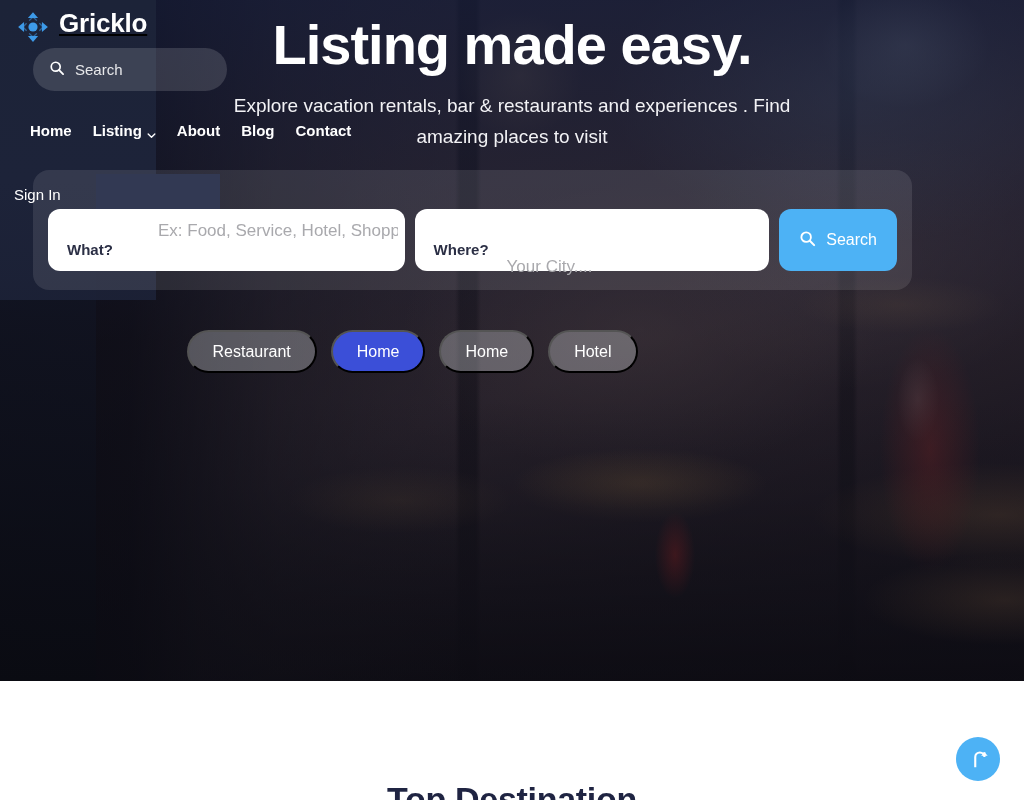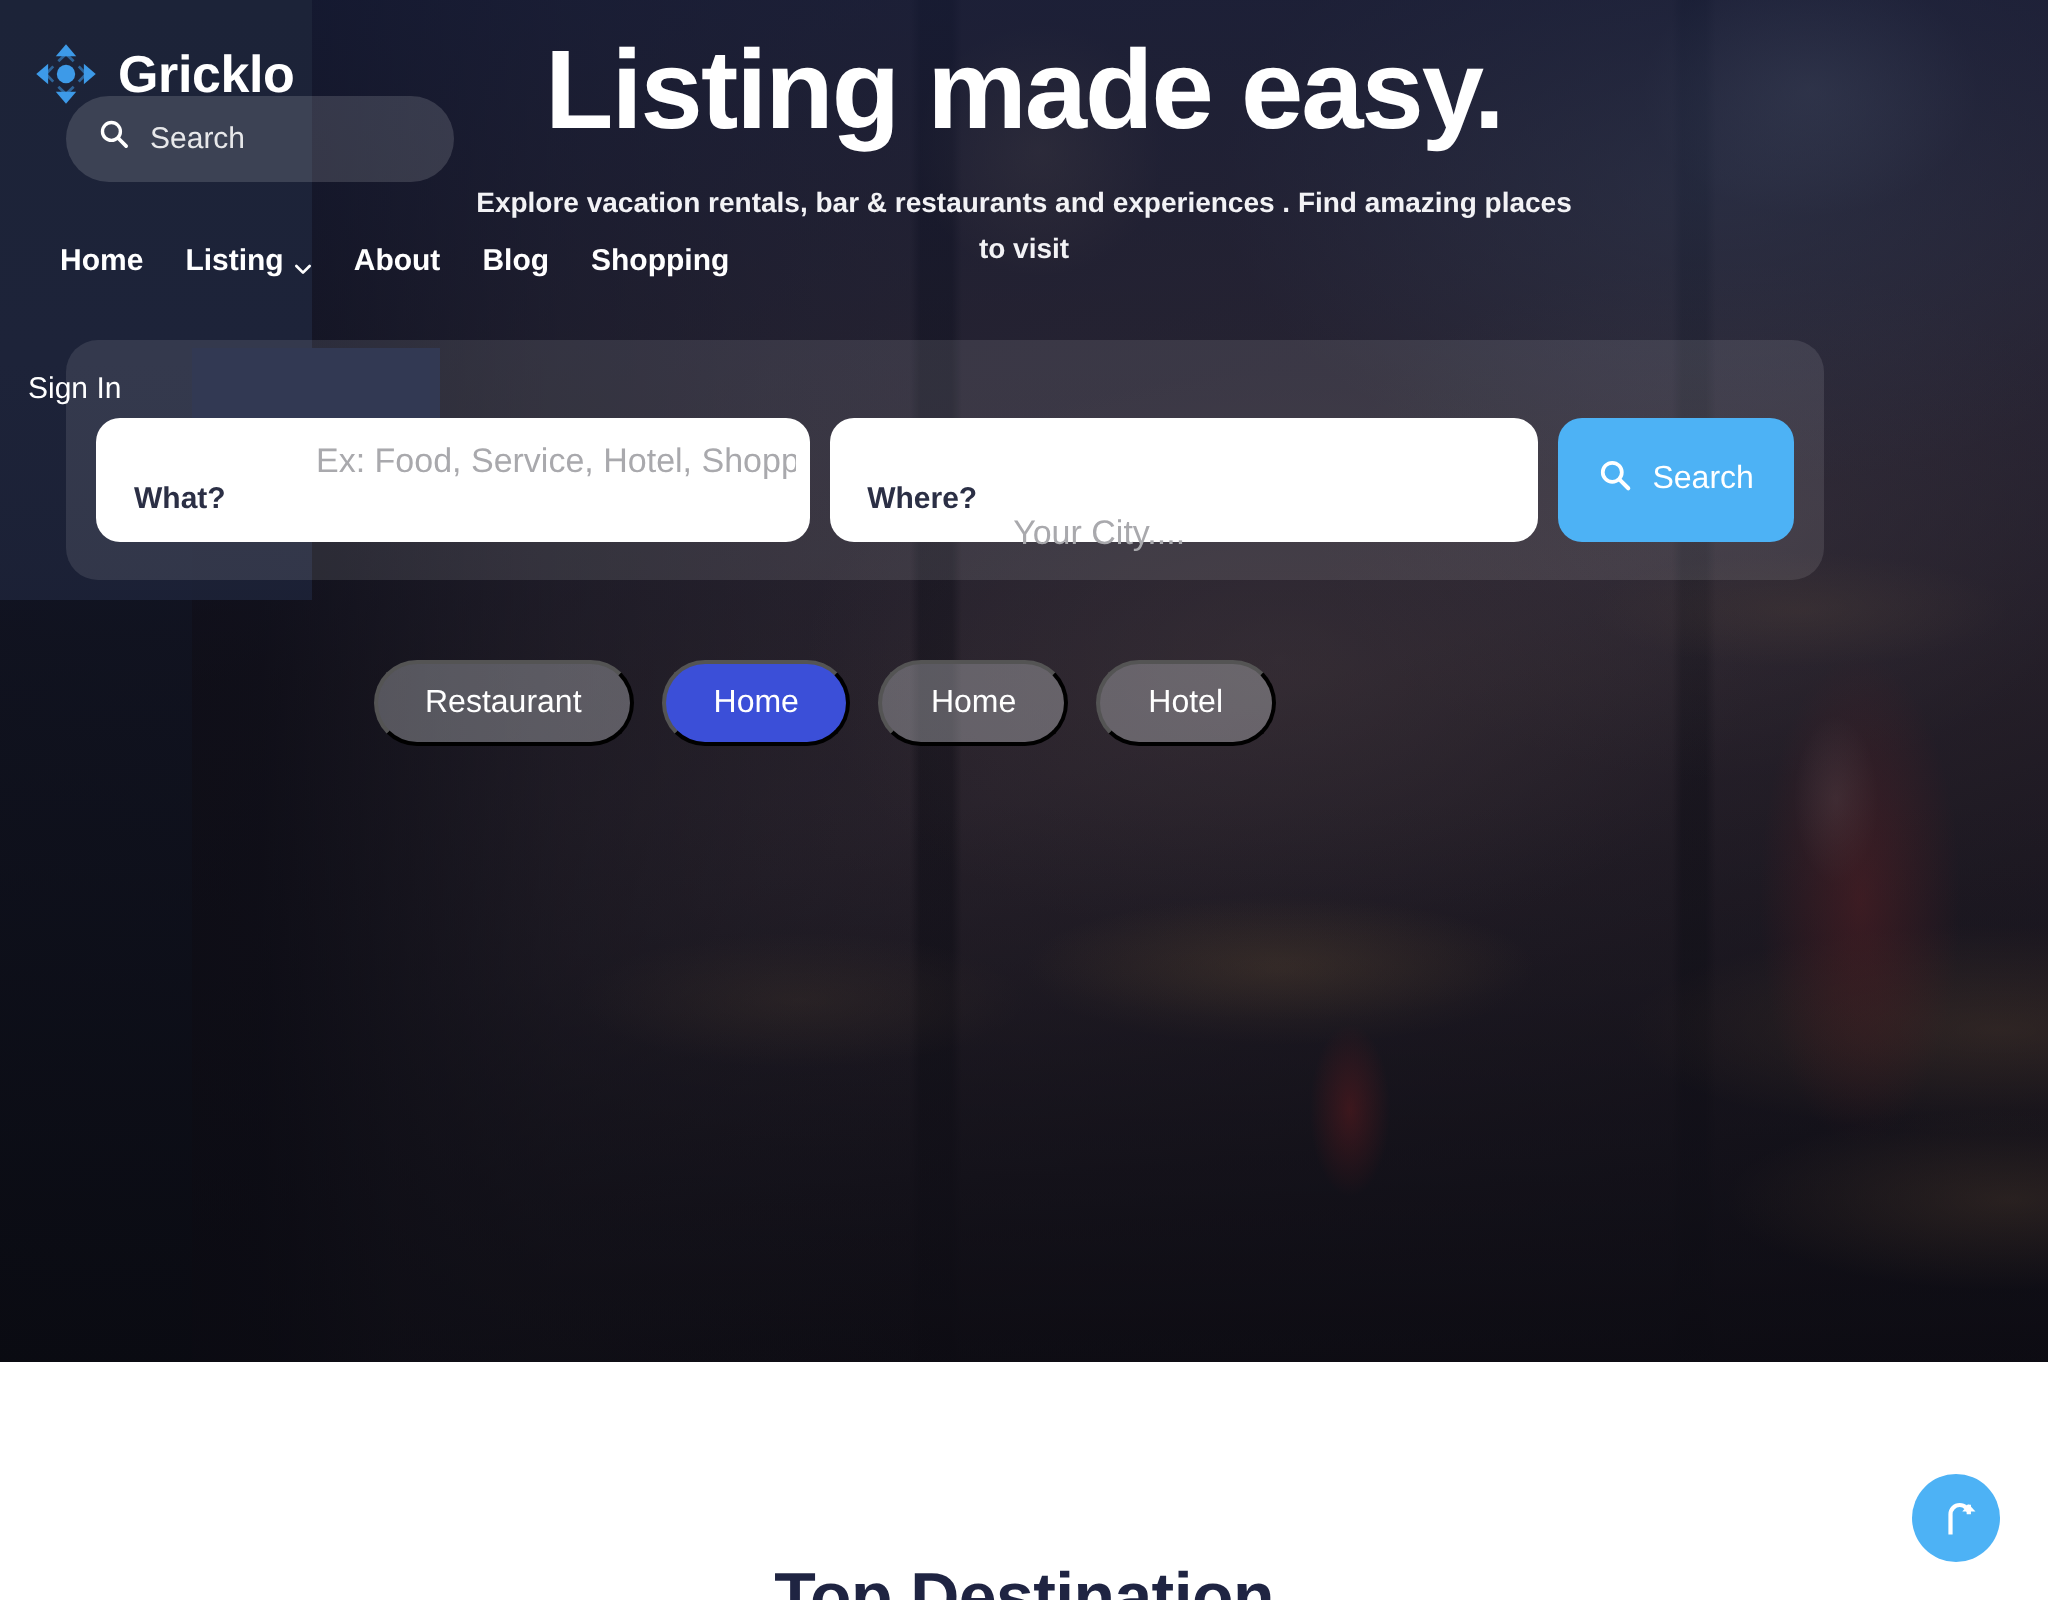--- a/index.html
+++ b/index.html
@@ -66,22 +66,22 @@
   }
   
   .artifact-box {
     position: absolute; left: 96px; top: 174px; width: 124px; height: 47px;
     background: #1b2340;
   }
 
   
   .header { position: absolute; left: 0; top: 0; width: 1024px; z-index: 20; }
   .brand {
-    position: absolute; left: 16px; top: 20px;
-    display: flex; align-items: center; gap: 9px;
+    position: absolute; left: 16px; top: 10px;
+    display: flex; align-items: flex-start; gap: 9px; text-decoration: underline;
   }
   .brand-mark { width: 34px; height: 34px; flex: 0 0 34px; }
   .brand-name {
     color: #ffffff; font-size: 26px; font-weight: 700; letter-spacing: -.2px;
     line-height: 1;
   }
   .hdr-search {
     position: absolute; left: 33px; top: 48px;
     width: 194px; height: 43px;
     display: flex; align-items: center; gap: 10px;
@@ -113,21 +113,21 @@
     position: absolute; left: 0; top: 0; width: 1024px;
     text-align: center; z-index: 15;
   }
   .hero-title {
     margin-top: 12px;
     color: #ffffff;
     font-size: 56px; font-weight: 700; letter-spacing: -1px; line-height: 1.18;
   }
   .hero-sub {
     margin: 12px auto 0; width: 560px;
-    color: #f2f2f5; font-size: 14px; font-weight: 700; line-height: 1.65;
+    color: #f2f2f5; font-size: 19px; font-weight: 400; line-height: 1.65;
   }
 
   
   .searchwrap {
     position: absolute; left: 33px; top: 170px; width: 879px; height: 120px;
     background: rgba(255,255,255,.10);
     border-radius: 16px;
     z-index: 16;
   }
   .searchbar {
@@ -263,21 +263,21 @@
           </svg>
         </span>
       </a>
       <a class="nav-item">
         <span>About</span>
       </a>
       <a class="nav-item">
         <span>Blog</span>
       </a>
       <a class="nav-item">
-        <span>Shopping</span>
+        <span>Contact</span>
       </a>
     </nav>
 
     <a class="signin">Sign In</a>
   </div>
 
   <div class="searchwrap">
     <div class="searchbar">
 
       <div class="field what">

